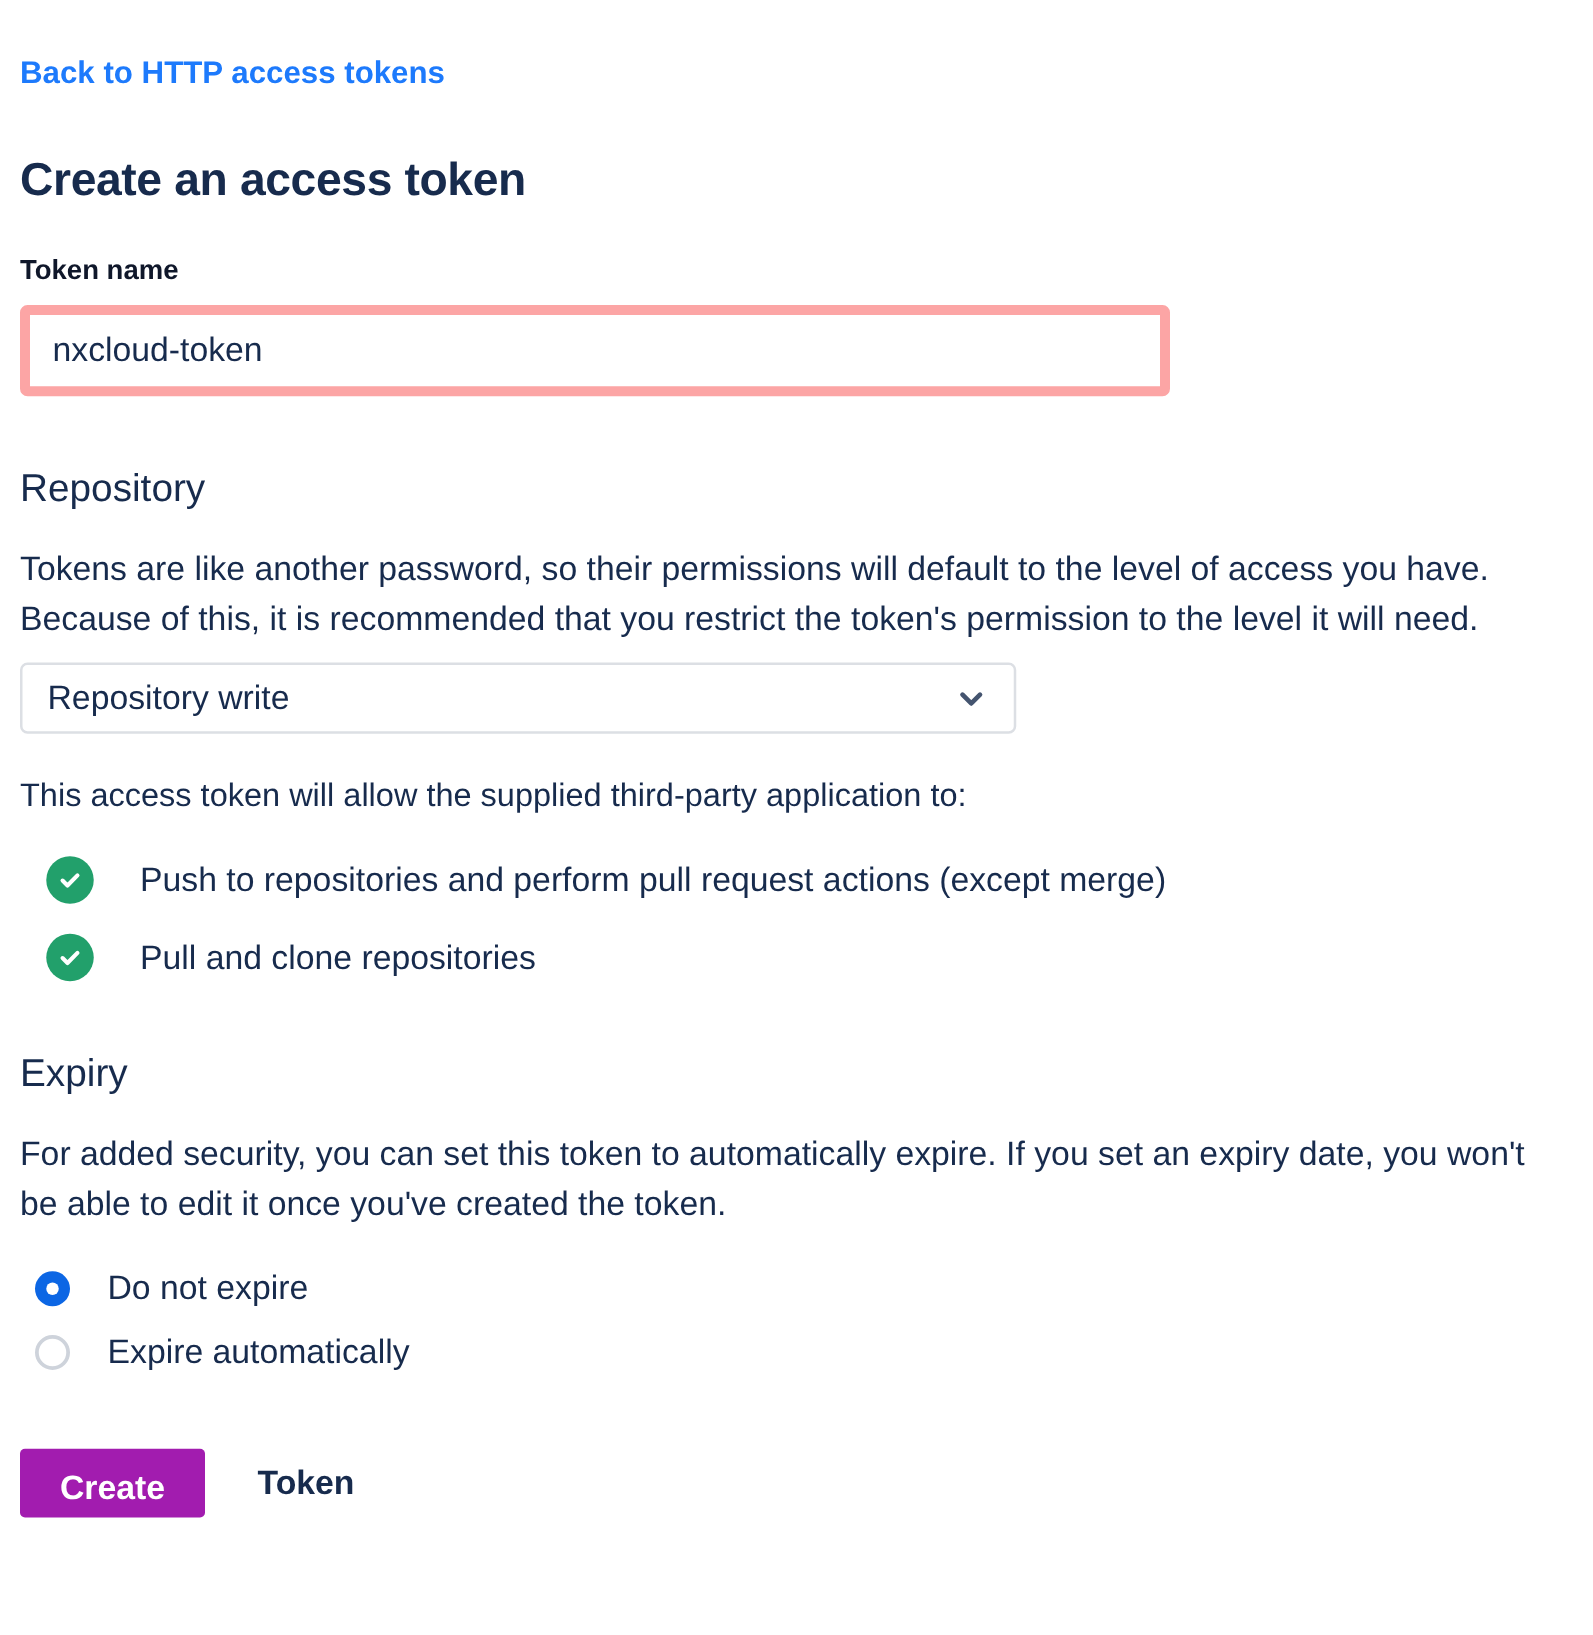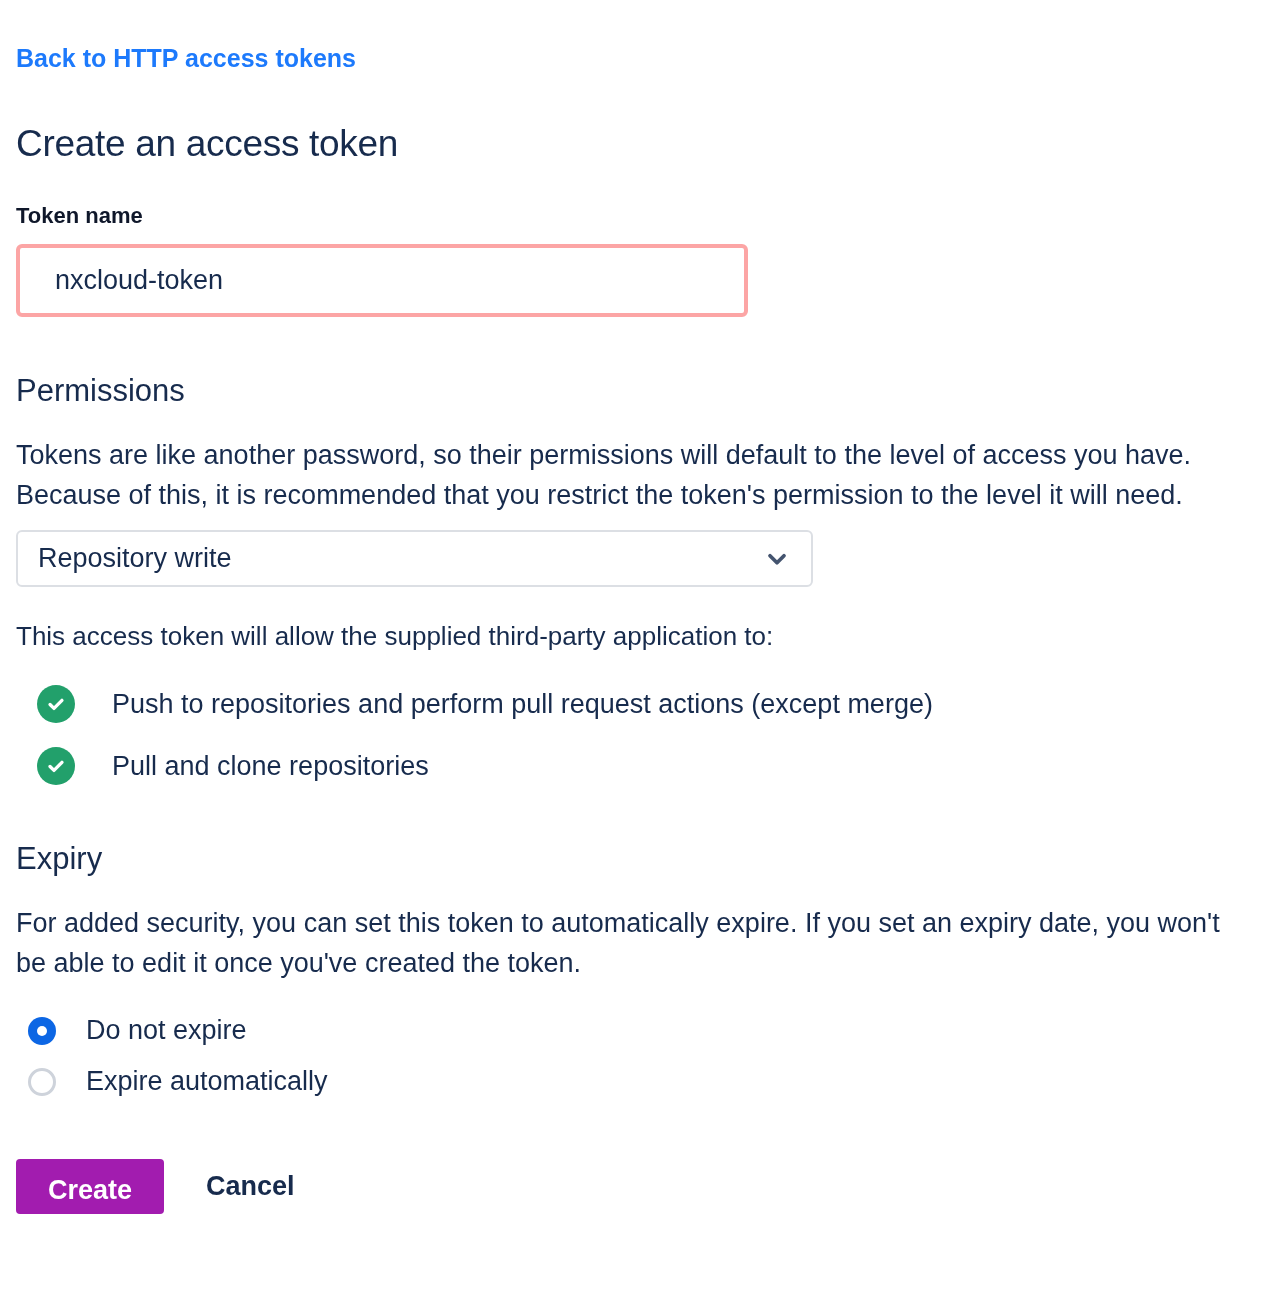--- a/index.html
+++ b/index.html
@@ -19,42 +19,42 @@
     display: inline-block;
     font-size: 25px;
     font-weight: 700;
     color: #1D7AFC;
     text-decoration: none;
     cursor: pointer;
   }
   h1.page-title {
     margin-top: 50px;
     font-size: 37px;
-    font-weight: 400;
+    font-weight: 700;
     letter-spacing: -0.3px;
     color: #172B4D;
   }
   .field-label {
     display: block;
     margin-top: 38px;
     font-size: 22px;
     font-weight: 700;
     color: #0f172a;
   }
   .text-input {
     margin-top: 15px;
-    width: 732px;
+    width: 920px;
     height: 73px;
-    border: 4px solid #fca5a5;
+    border: 8px solid #fca5a5;
     border-radius: 6px;
     background: #ffffff;
     font-family: "Liberation Sans", sans-serif;
     font-size: 27px;
     color: #172B4D;
-    padding: 0 35px;
+    padding: 0 18px;
     outline: none;
   }
   h2.section-heading {
     margin-top: 56px;
     font-size: 31px;
     font-weight: 500;
     color: #172B4D;
   }
   p.body-text {
     margin-top: 26px;
@@ -180,21 +180,21 @@
 <div class="page">
 
   <a class="back-link">Back to HTTP access tokens</a>
 
   <h1 class="page-title">Create an access token</h1>
 
   <label class="field-label">Token name</label>
 
   <input class="text-input" type="text" value="nxcloud-token" style="">
 
-  <h2 class="section-heading">Permissions</h2>
+  <h2 class="section-heading">Repository</h2>
 
   <p class="body-text">Tokens are like another password, so their permissions will default to the level of access you have. Because of this, it is recommended that you restrict the token's permission to the level it will need.</p>
 
 
   <div class="select-box">
     <span class="select-value">Repository write</span>
     <span>
       <svg class="chevron-icon" viewBox="0 0 24 24">
         <path d="M6 9.2l6 6 6-6" fill="none" stroke="#44546F" stroke-width="3.2" stroke-linecap="round" stroke-linejoin="round"></path>
       </svg>
@@ -232,16 +232,16 @@
       <span class="radio-label">Do not expire</span>
     </div>
     <div class="radio-row">
       <span class="radio-circle unselected"></span>
       <span class="radio-label">Expire automatically</span>
     </div>
   </div>
 
   <div class="actions">
     <button class="create-button">Create</button>
-    <button class="cancel-button">Cancel</button>
+    <button class="cancel-button">Token</button>
   </div>
 
 </div>
 
 </body></html>

